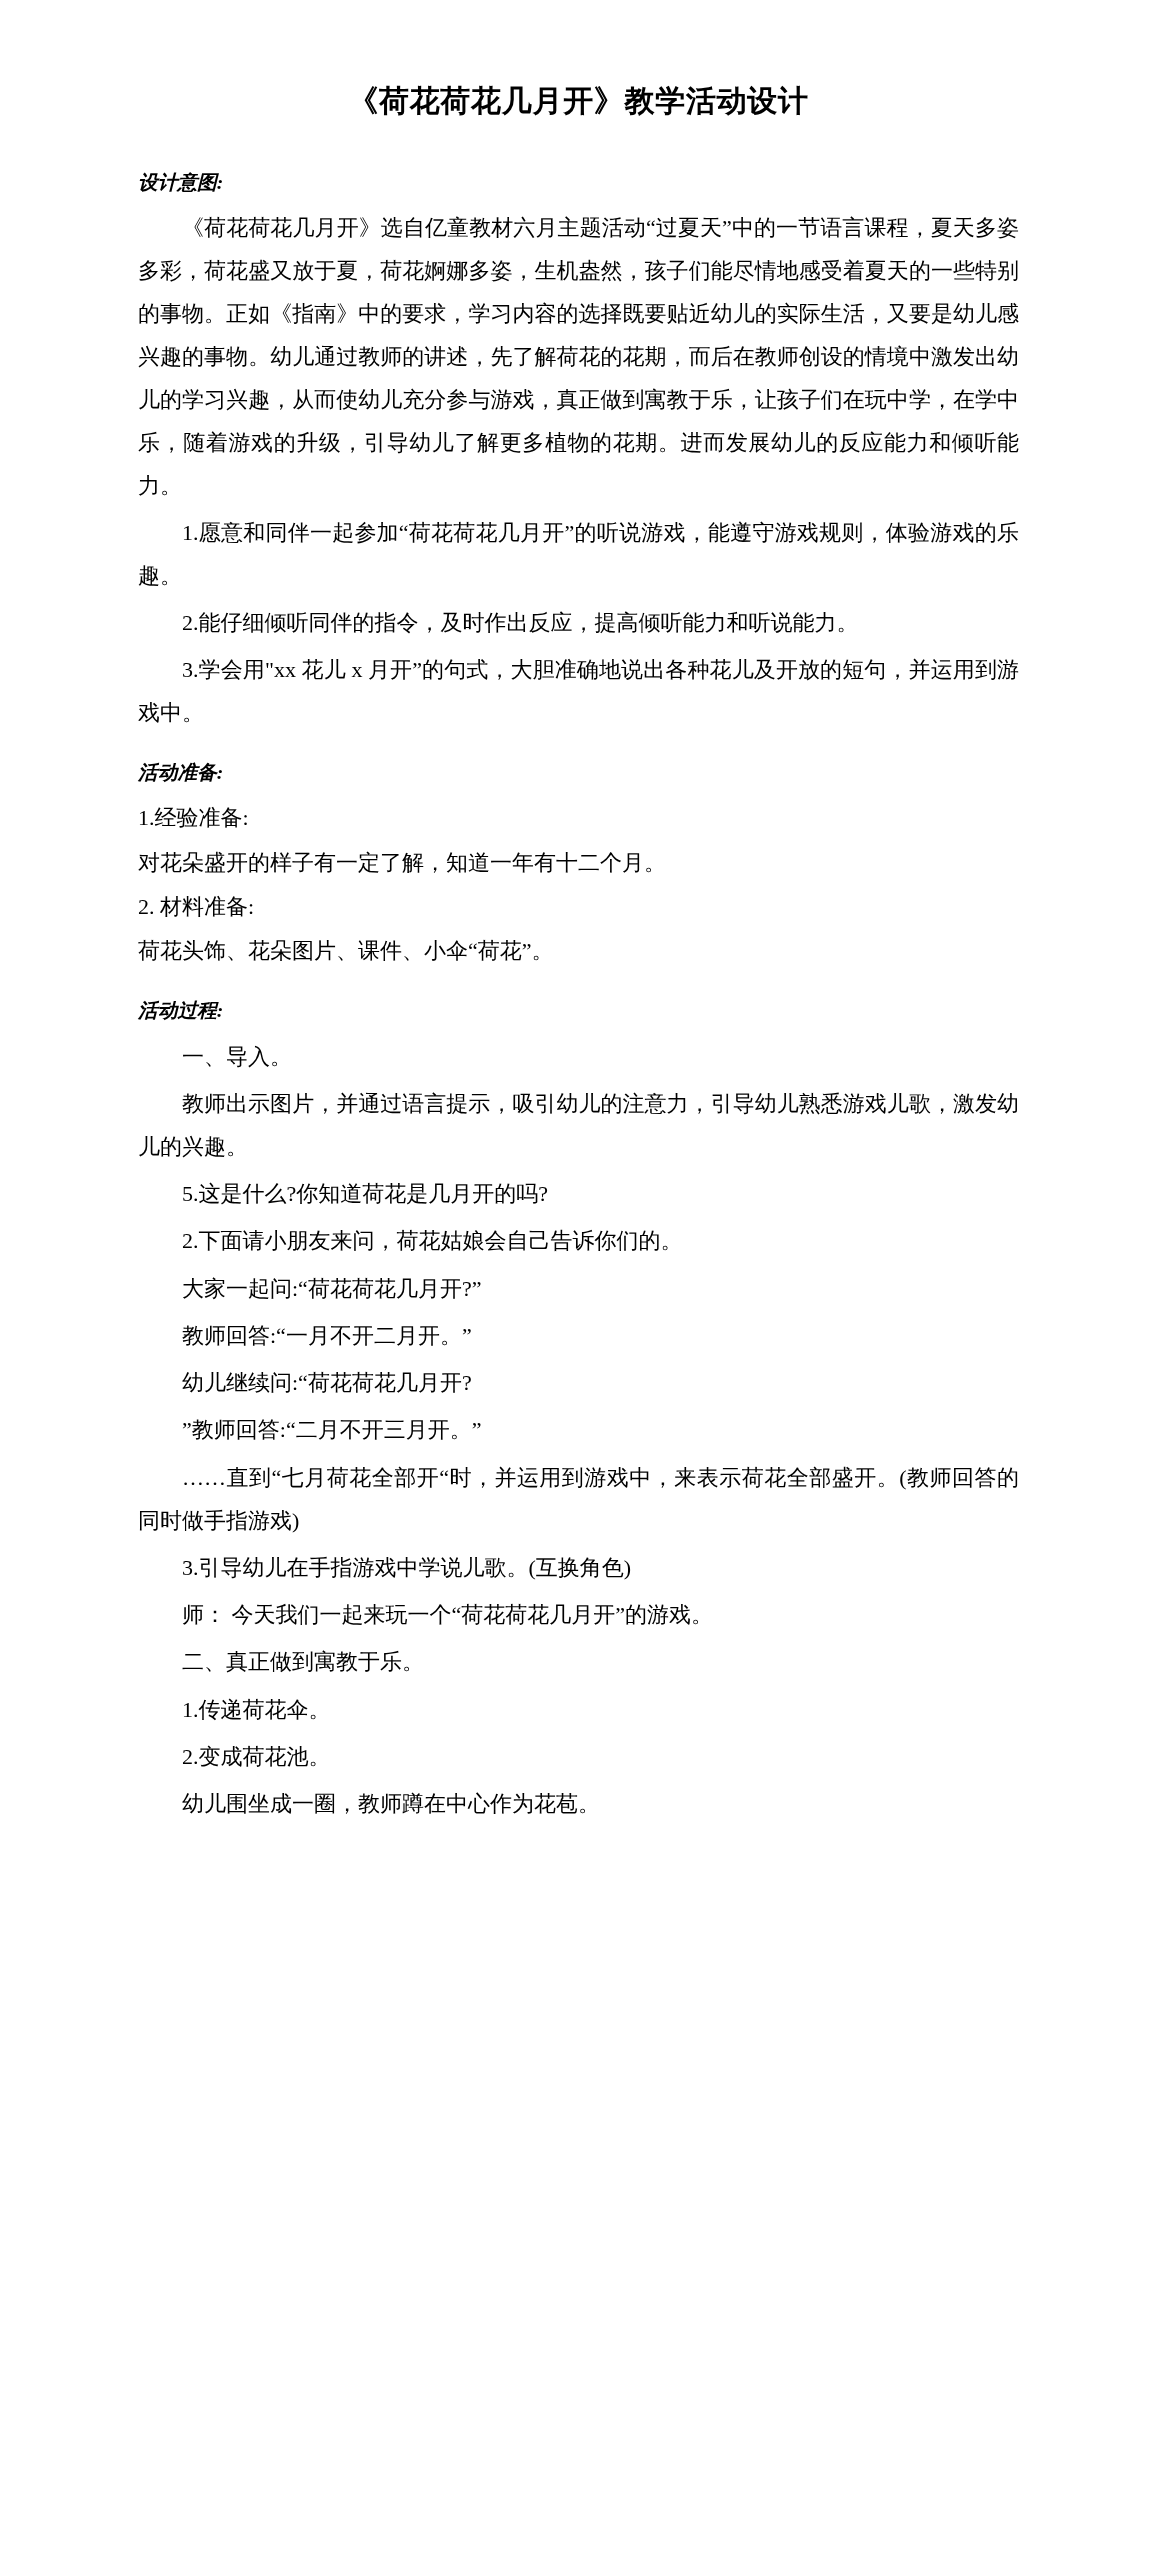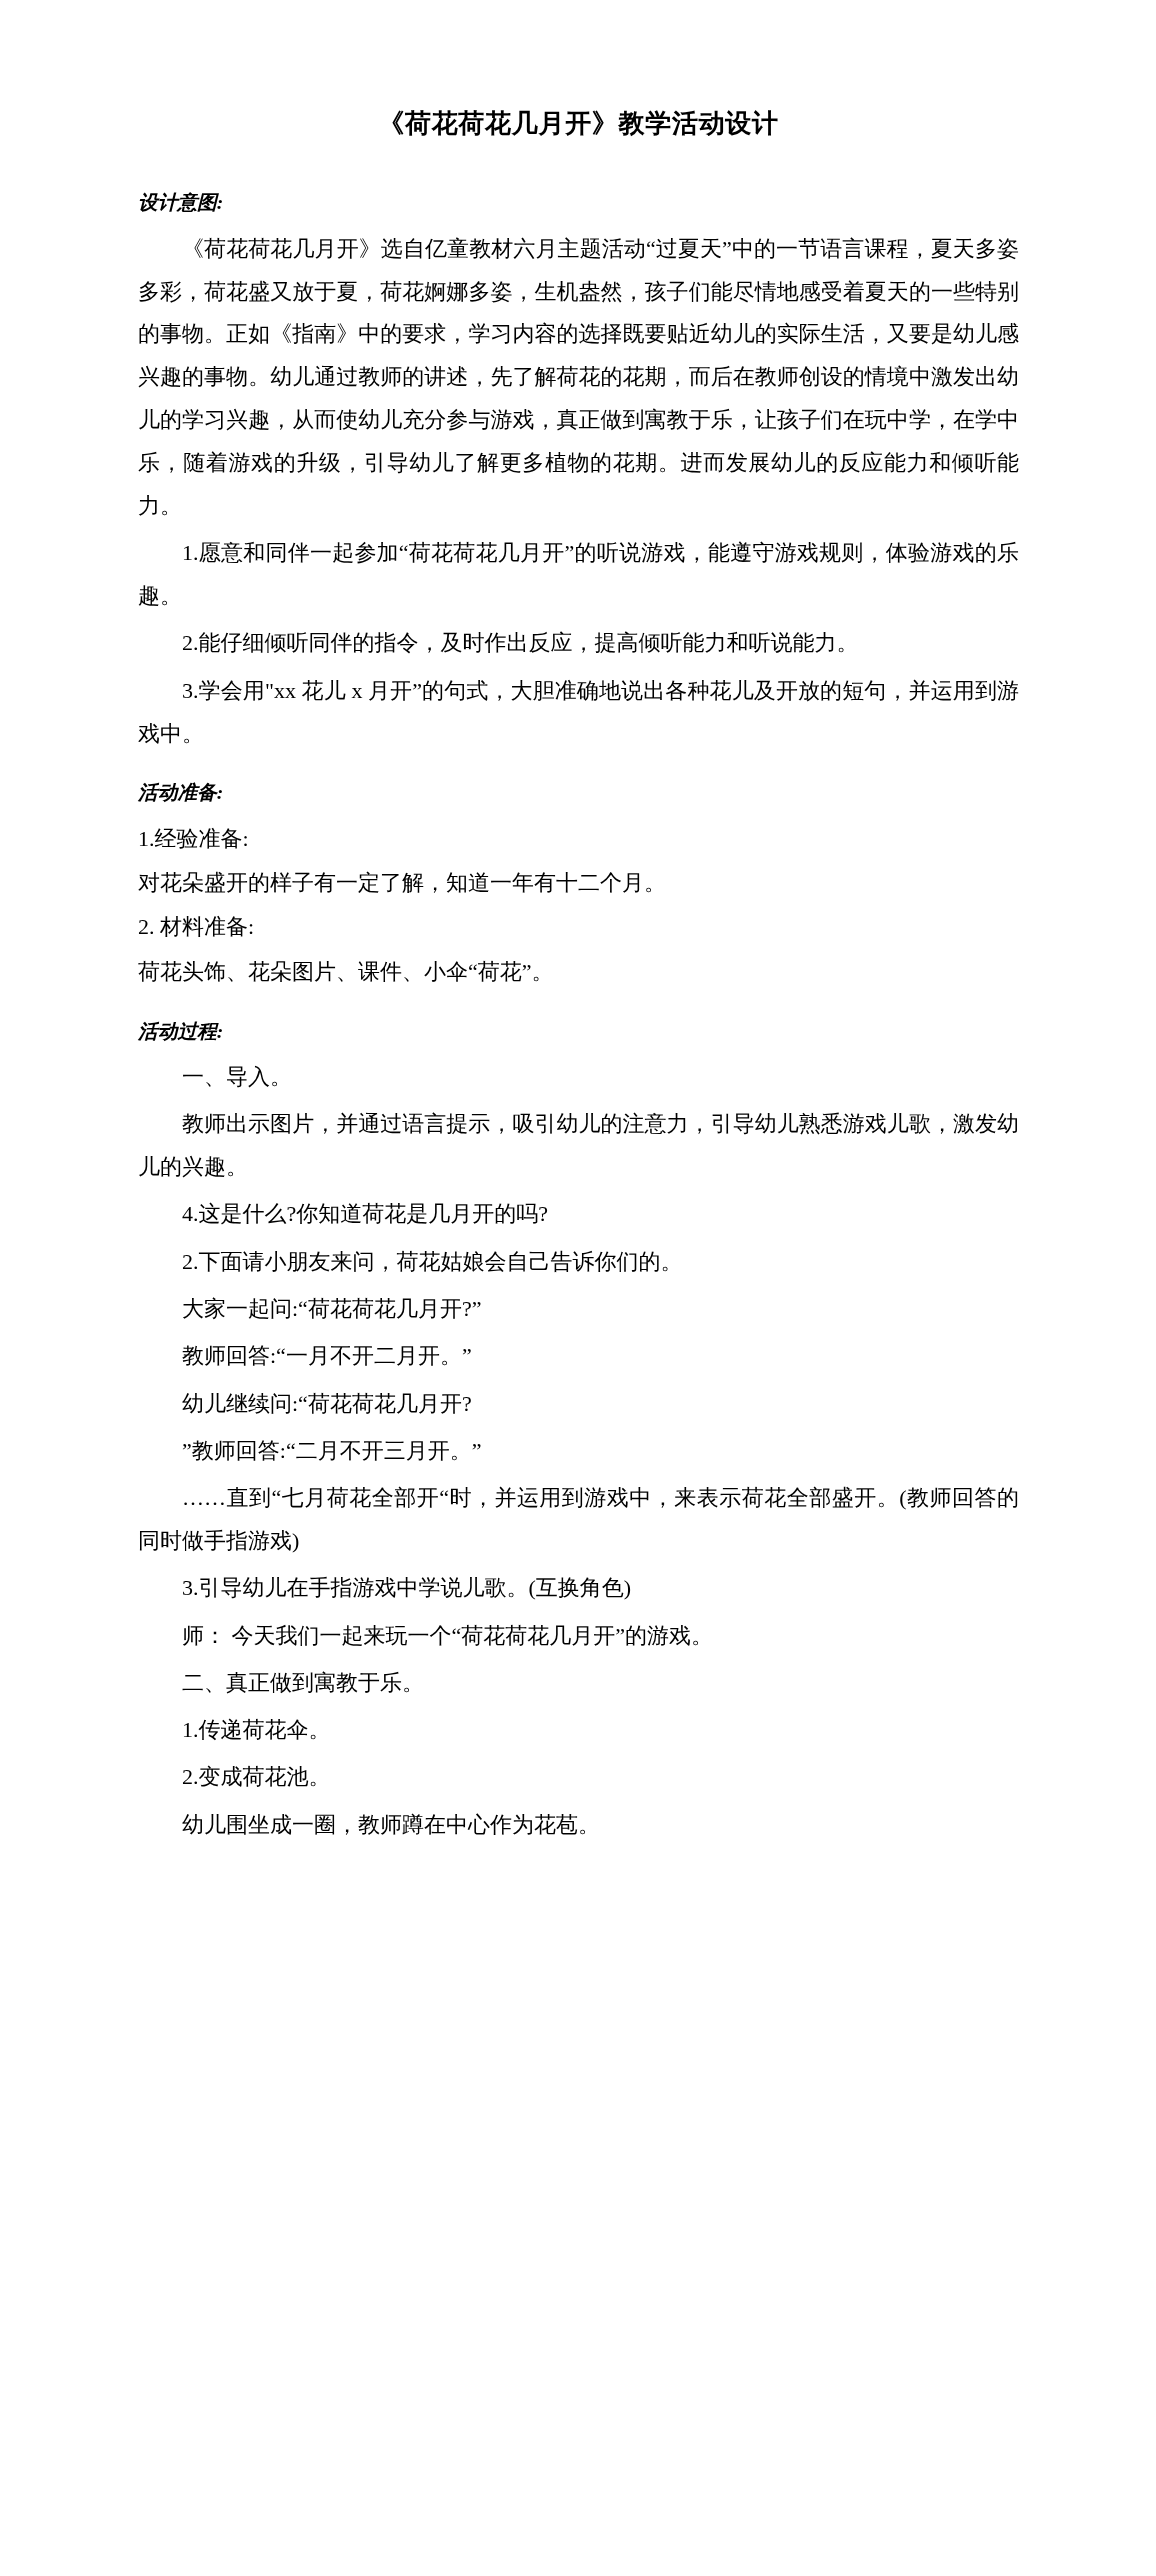--- a/index.html
+++ b/index.html
@@ -15,24 +15,24 @@
   }
   .page {
     width: 1157px;
     min-height: 2576px;
     box-sizing: border-box;
     padding: 70px 138px 44px 138px;
     background: #ffffff;
   }
   .doc-title {
     text-align: center;
-    font-size: 26px;
+    font-size: 30px;
     font-weight: bold;
     letter-spacing: 0.7px;
-    margin: 36px 0 42px 0;
+    margin: 10px 0 42px 0;
     line-height: 1.4;
   }
   .section-heading {
     font-size: 19.7px;
     font-weight: bold;
     margin: 19px 0 5.8px 0;
     line-height: 1.9;
     font-style: italic;
   }
   p.body-text {
@@ -72,21 +72,21 @@
     <p class="body-text tight">1.经验准备:</p>
     <p class="body-text tight">对花朵盛开的样子有一定了解，知道一年有十二个月。</p>
     <p class="body-text tight">2. 材料准备:</p>
     <p class="body-text tight">荷花头饰、花朵图片、课件、小伞“荷花”。</p>
   </div>
 
   <div>
     <div class="section-heading">活动过程:</div>
     <p class="body-text indent">一、导入。</p>
     <p class="body-text indent">教师出示图片，并通过语言提示，吸引幼儿的注意力，引导幼儿熟悉游戏儿歌，激发幼儿的兴趣。</p>
-    <p class="body-text indent">4.这是什么?你知道荷花是几月开的吗?</p>
+    <p class="body-text indent">5.这是什么?你知道荷花是几月开的吗?</p>
     <p class="body-text indent">2.下面请小朋友来问，荷花姑娘会自己告诉你们的。</p>
     <p class="body-text indent">大家一起问:“荷花荷花几月开?”</p>
     <p class="body-text indent">教师回答:“一月不开二月开。”</p>
     <p class="body-text indent">幼儿继续问:“荷花荷花几月开?</p>
     <p class="body-text indent">”教师回答:“二月不开三月开。”</p>
     <p class="body-text indent">……直到“七月荷花全部开“时，并运用到游戏中，来表示荷花全部盛开。(教师回答的同时做手指游戏)</p>
     <p class="body-text indent">3.引导幼儿在手指游戏中学说儿歌。(互换角色)</p>
     <p class="body-text indent">师： 今天我们一起来玩一个“荷花荷花几月开”的游戏。</p>
     <p class="body-text indent">二、真正做到寓教于乐。</p>
     <p class="body-text indent">1.传递荷花伞。</p>

